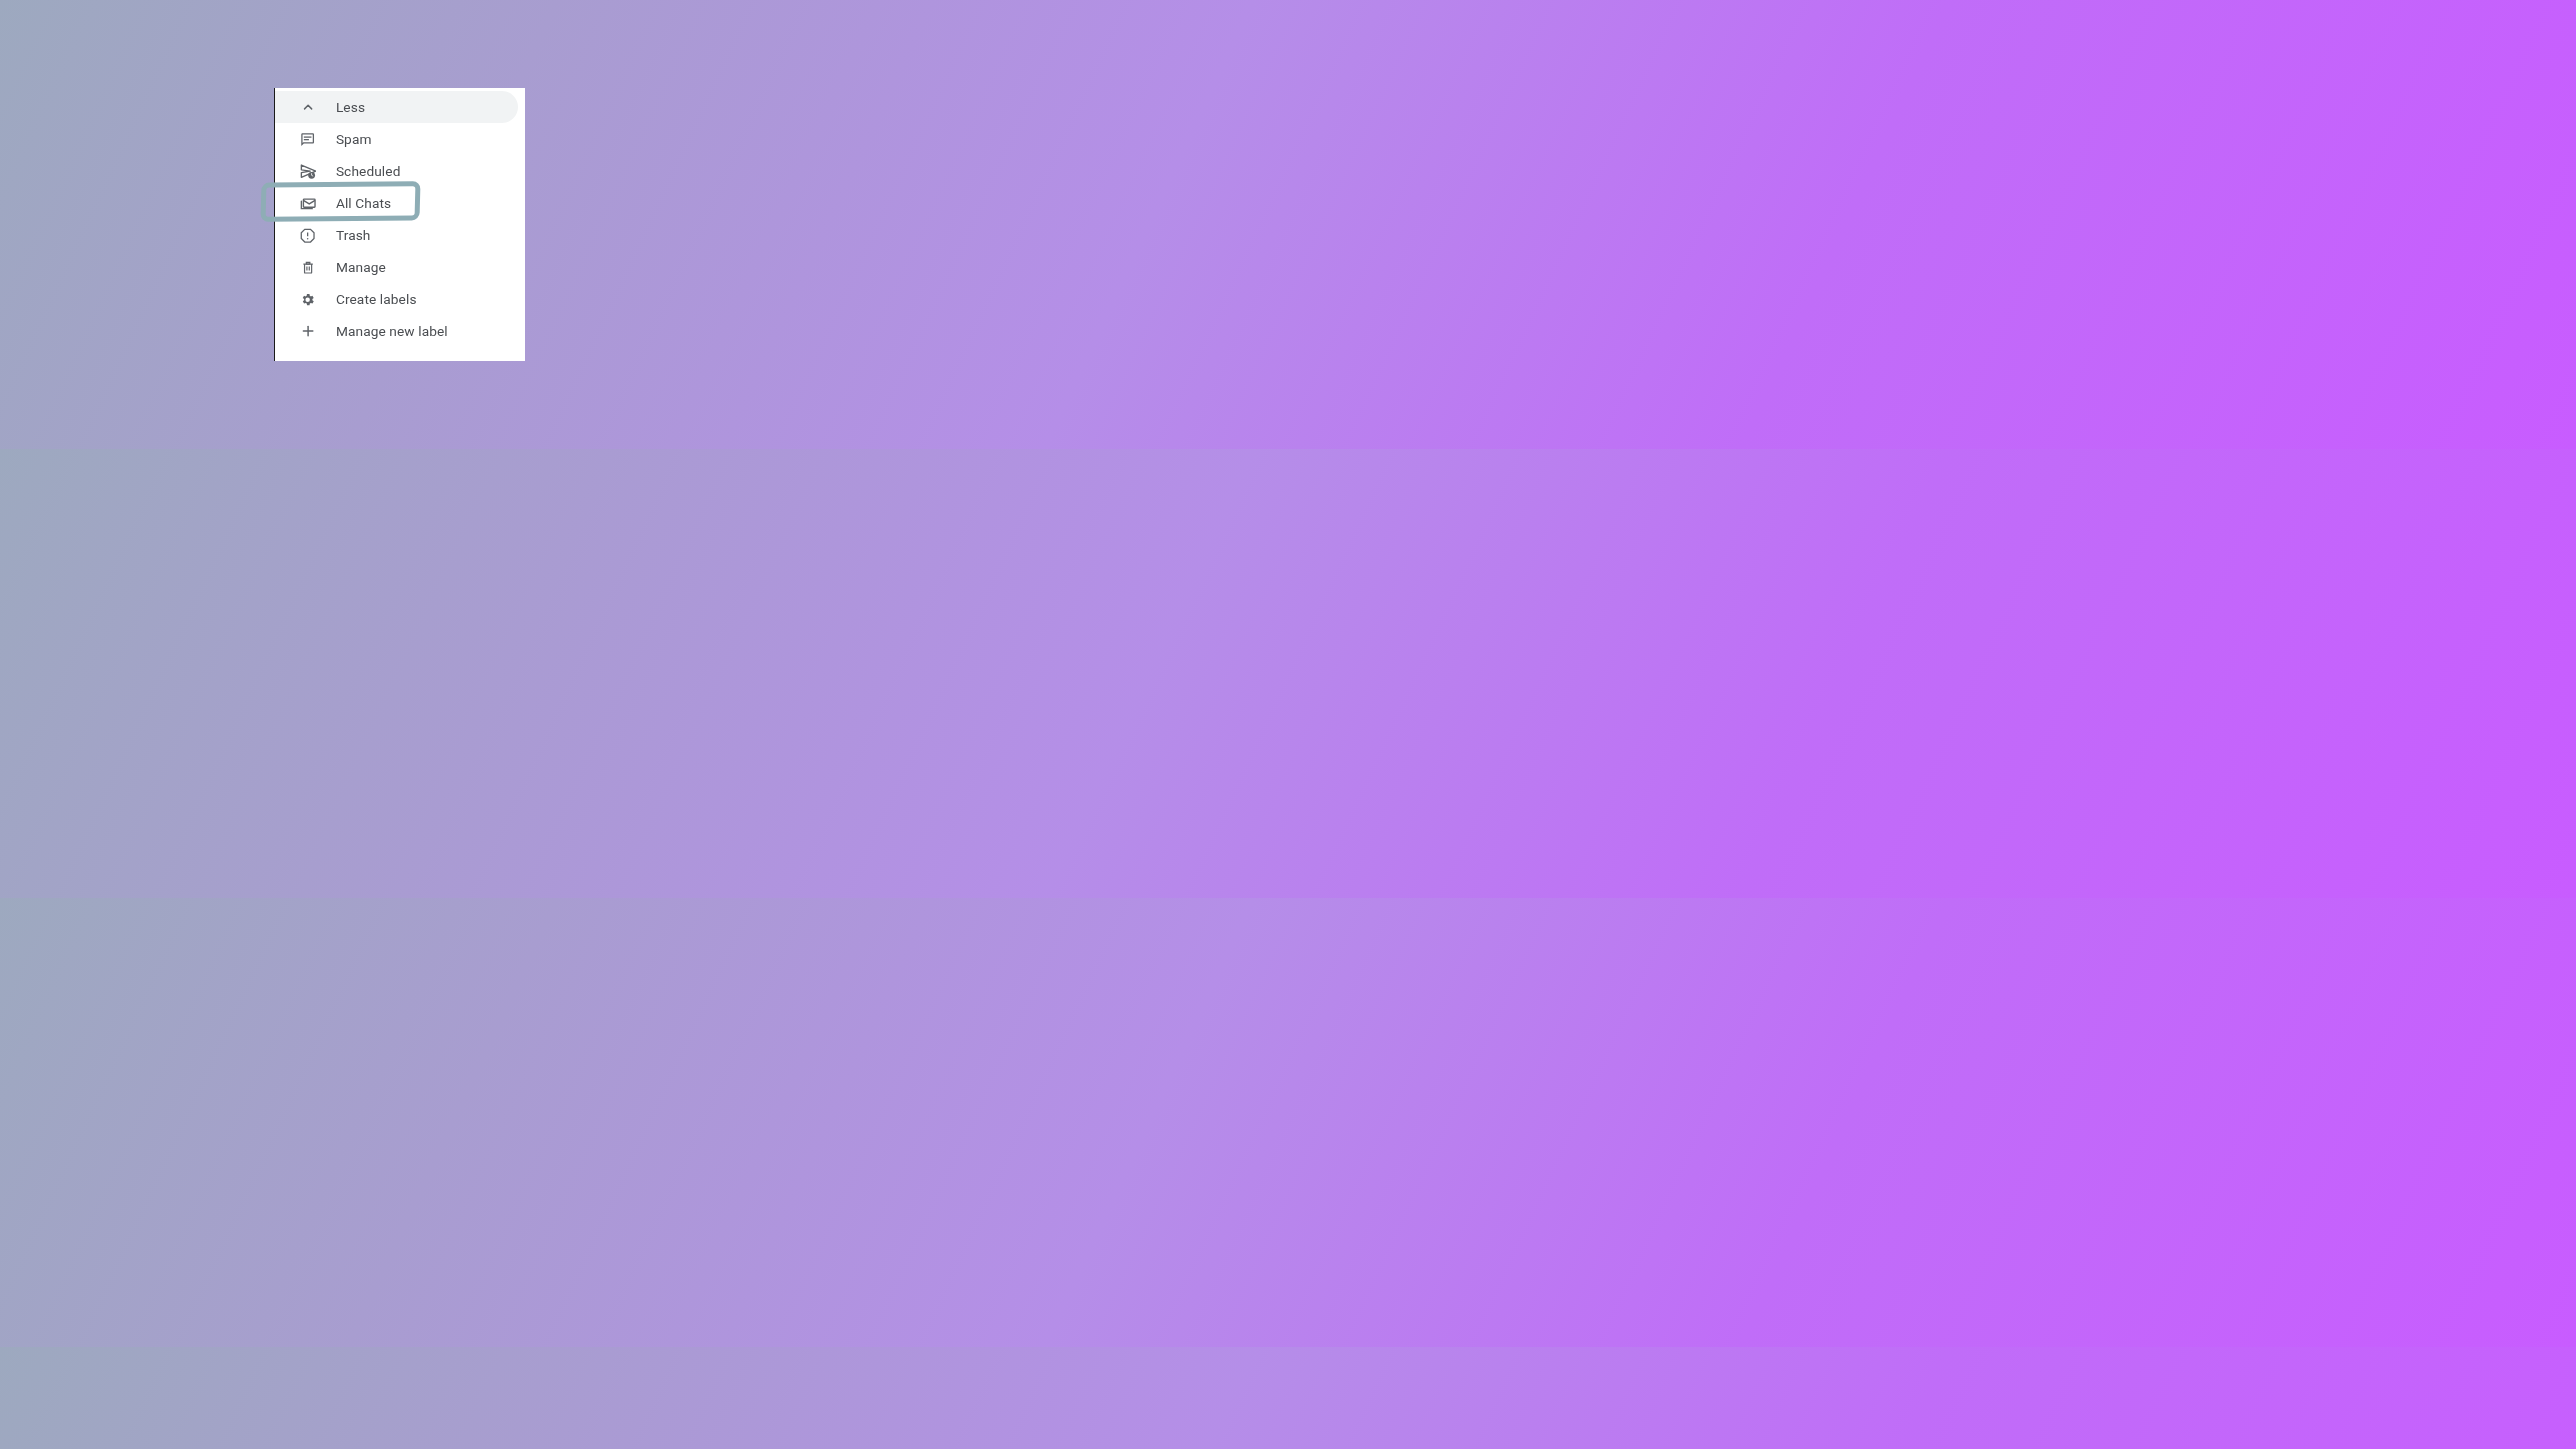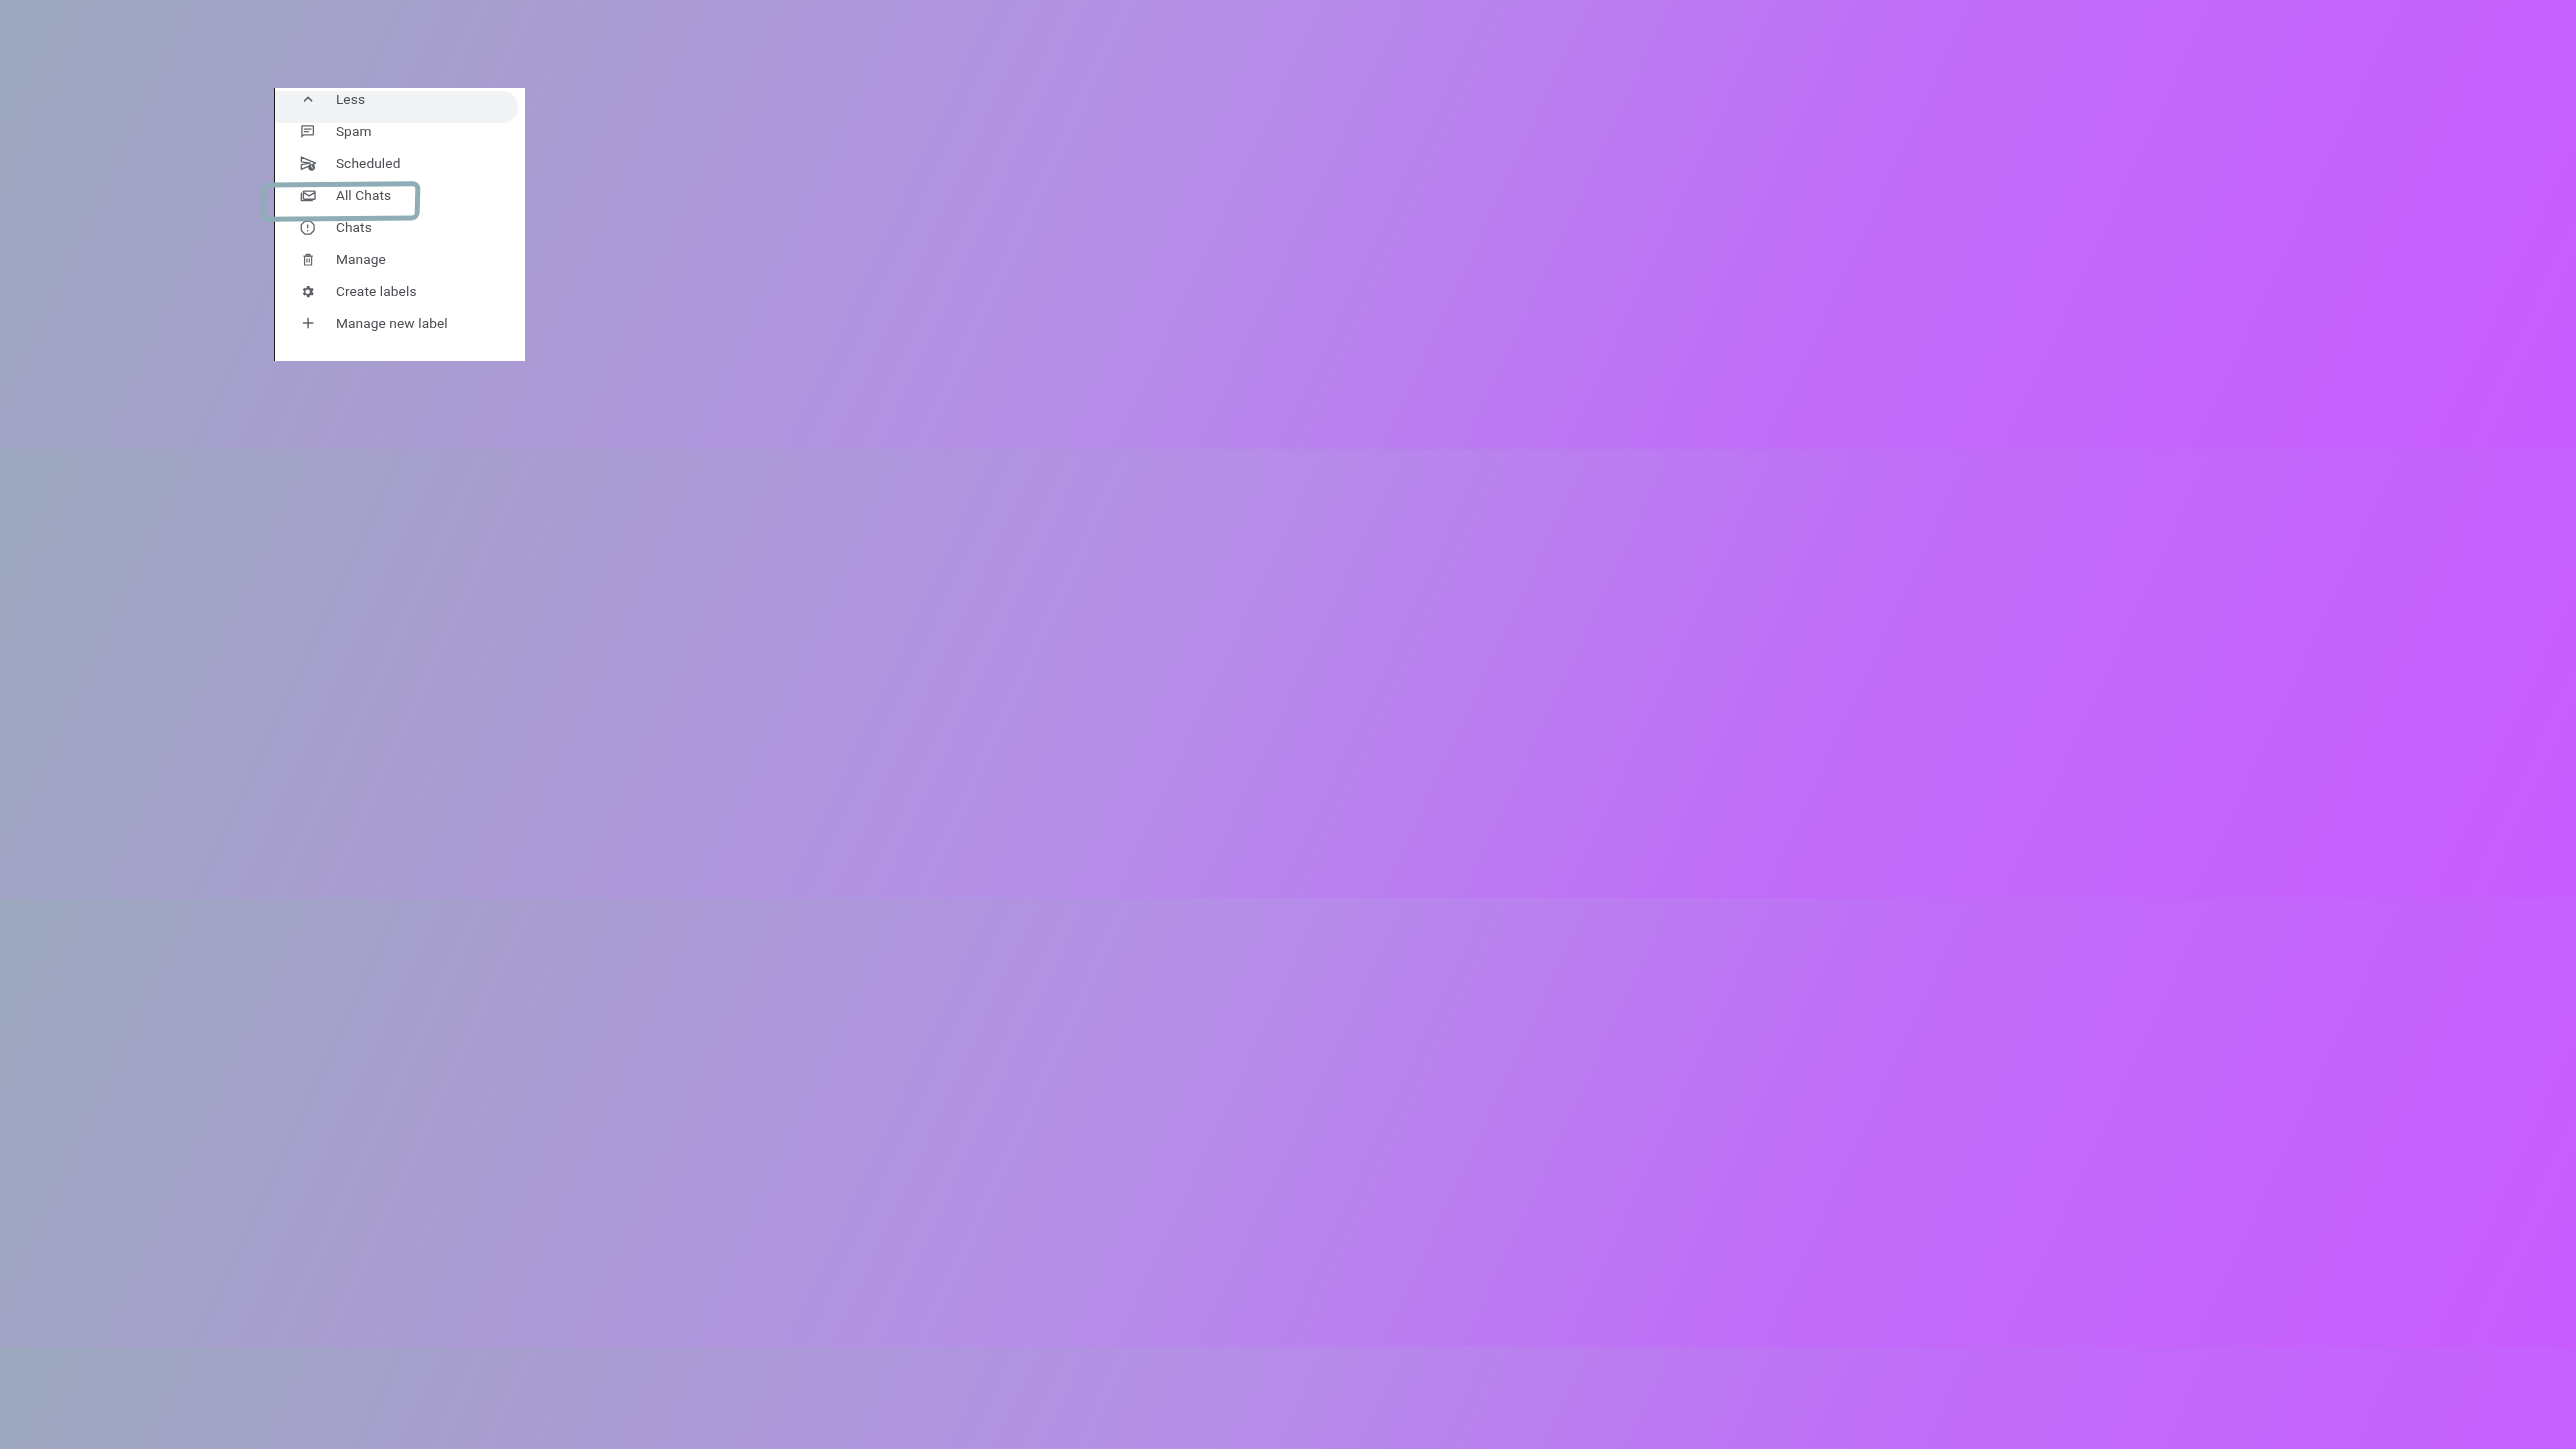--- a/index.html
+++ b/index.html
@@ -17,20 +17,21 @@
       width: 251px;
       height: 273px;
       background: #ffffff;
       border-left: 1.1px solid #1a1a1a;
       position: relative;
       padding-top: 3.3px;
     }
     .nav-item {
       height: 32px;
       display: flex;
+      align-items: center;
       padding-left: 25px;
       cursor: pointer;
       border-top-right-radius: 16.4px;
       border-bottom-right-radius: 16.4px;
       margin-right: 6.6px;
       position: relative;
     }
     .nav-item.hovered {
       background: #f1f3f4;
     }
@@ -106,21 +107,21 @@
   </div>
 
   <div class="nav-item">
     <span class="icon-wrap">
       <svg width="15.3" height="15.3" viewBox="0 0 24 24" fill="none" stroke="#5f6368" stroke-width="2">
           <polygon points="7.5,2 16.5,2 22,7.5 22,16.5 16.5,22 7.5,22 2,16.5 2,7.5"></polygon>
           <line x1="12" y1="7" x2="12" y2="13"></line>
           <circle cx="12" cy="17" r="1.2" fill="#5f6368" stroke="none"></circle>
         </svg>
     </span>
-    <span class="label">Chats</span>
+    <span class="label">Trash</span>
   </div>
 
   <div class="nav-item">
     <span class="icon-wrap">
       <svg width="14.2" height="15.3" viewBox="0 0 24 24" fill="none" stroke="#5f6368" stroke-width="2">
           <path d="M4 6h16"></path>
           <path d="M6 6v14a1 1 0 001 1h10a1 1 0 001-1V6"></path>
           <path d="M9 3h6v3H9z"></path>
           <line x1="10" y1="10" x2="10" y2="17"></line>
           <line x1="14" y1="10" x2="14" y2="17"></line>

